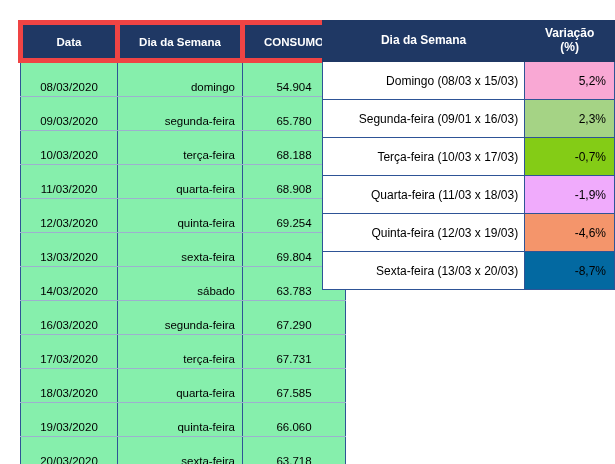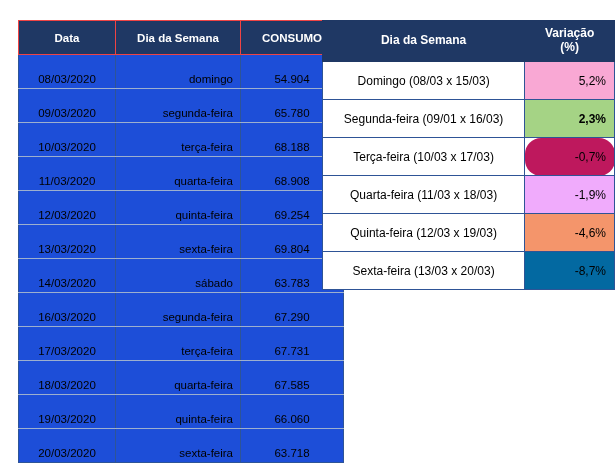--- a/index.html
+++ b/index.html
@@ -29,34 +29,34 @@
     table-layout: fixed;
   }
   .left-table th {
     background: #1F3864;
     color: #ffffff;
     font-size: 11.5px;
     font-weight: bold;
     height: 33px;
     text-align: center;
     vertical-align: middle;
-    border: 1px solid #ef4444;
+    border: 5px solid #ef4444;
     padding: 0 4px;
   }
   .left-table td {
     height: 30px;
     font-size: 11.5px;
     color: #000000;
     border-left: 1px solid #2E5496;
     border-right: 1px solid #2E5496;
     border-bottom: 1px solid #9DB0CE;
     padding: 0 7px;
     vertical-align: bottom;
     padding-bottom: 3px;
-    background: #1d4ed8;
+    background: #86efac;
   }
   .left-table tr:last-child td {
     border-bottom: 1px solid #2E5496;
   }
   .col-data   { width: 82px;  text-align: center; }
   .col-dia    { width: 110px; text-align: right; }
   .col-cons   { width: 88px;  text-align: center; }
 
   
   .right-table {
@@ -78,20 +78,21 @@
     padding: 0 4px;
     line-height: 1.15;
   }
   .right-table td {
     height: 35px;
     font-size: 12px;
     color: #000000;
     border: 1px solid #2E5496;
     vertical-align: middle;
     background: #ffffff;
+    text-align: right;
   }
   .rcol-dia {
     width: 190px;
     text-align: center;
     padding: 0 6px;
   }
   .rcol-var {
     width: 80px;
     text-align: right;
     padding-right: 8px;
@@ -185,25 +186,25 @@
         </th>
       </tr>
     </thead>
     <tbody>
       <tr>
         <td class="rcol-dia">Domingo (08/03 x 15/03)</td>
         <td class="rcol-var" style="background-color: #f9a8d4;">5,2%</td>
       </tr>
       <tr>
         <td class="rcol-dia">Segunda-feira (09/01 x 16/03)</td>
-        <td class="rcol-var" style="background-color: rgb(165, 211, 133); font-weight: bold;">2,3%</td>
+        <td class="rcol-var" style="background-color: rgb(165, 211, 133);">2,3%</td>
       </tr>
       <tr>
         <td class="rcol-dia">Terça-feira (10/03 x 17/03)</td>
-        <td class="rcol-var" style="background-color: #be185d; border-radius: 16px;">-0,7%</td>
+        <td class="rcol-var" style="background-color: #84cc16;">-0,7%</td>
       </tr>
       <tr>
         <td class="rcol-dia">Quarta-feira (11/03 x 18/03)</td>
         <td class="rcol-var" style="background-color: #f0abfc;">-1,9%</td>
       </tr>
       <tr>
         <td class="rcol-dia">Quinta-feira (12/03 x 19/03)</td>
         <td class="rcol-var" style="background-color: rgb(244, 149, 107);">-4,6%</td>
       </tr>
       <tr>

